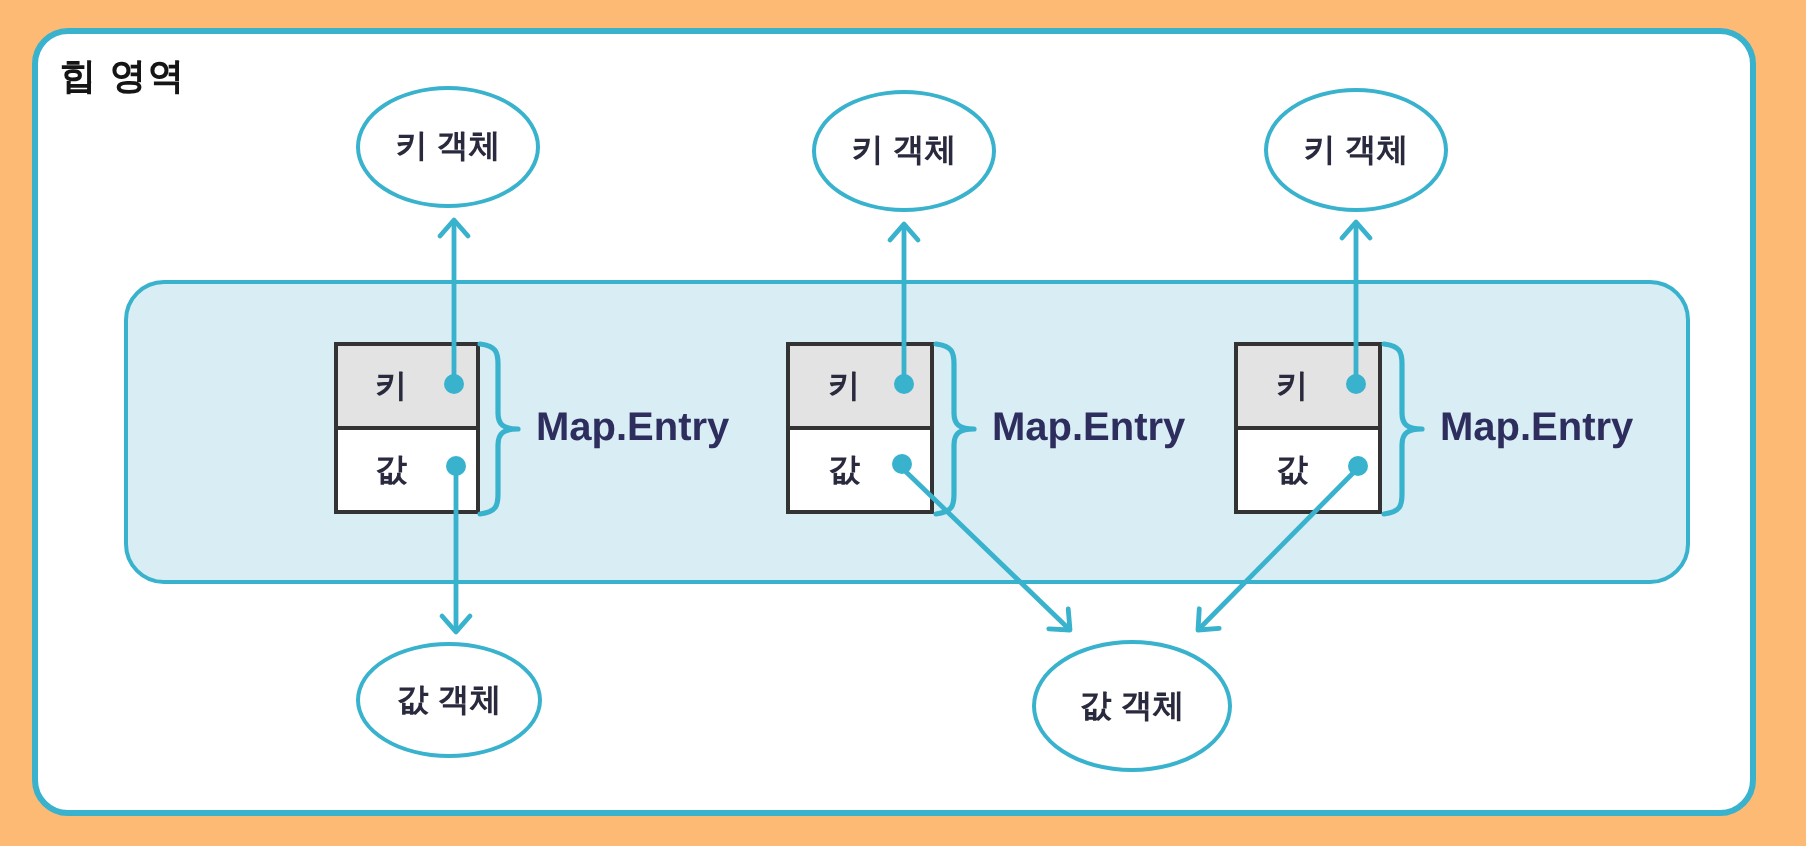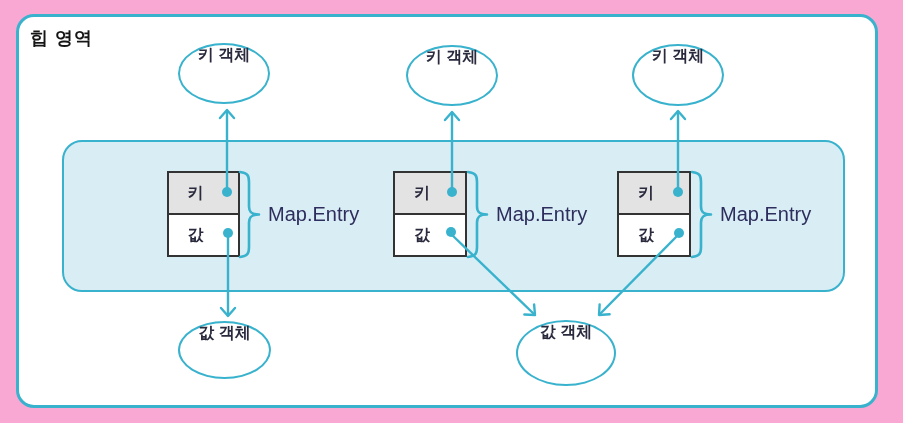--- a/index.html
+++ b/index.html
@@ -1,20 +1,20 @@
 <!DOCTYPE html>
 <html><head>
 <meta charset="utf-8">
 <style>
   html, body {
     margin: 0; padding: 0; background: #ffffff;
     font-family: "Liberation Sans", "DejaVu Sans", sans-serif;
   }
   .stage {
-    position: relative; width: 903px; height: 423px; background: #f9a8d4;
+    position: relative; width: 903px; height: 423px; background: #fdba74;
     overflow: hidden;
   }
   .heap-box {
     position: absolute; left: 16px; top: 14px; width: 862px; height: 394px;
     border: 3px solid #38b2cd; border-radius: 18px; background: #ffffff;
     box-sizing: border-box;
   }
   .heap-label {
     position: absolute; left: 30px; top: 26px;
     font-size: 18px; font-weight: bold; color: #151515; letter-spacing: 1px;
@@ -36,27 +36,27 @@
   .entry-table .row {
     flex: 1; display: flex; align-items: center; justify-content: center;
     font-size: 16px; font-weight: bold; color: #2a2a3e;
     padding-right: 16px; box-sizing: border-box;
   }
   .entry-table .row.key { background: #e3e3e3; border-bottom: 2.2px solid #333333; }
   .entry-table .row.val { background: #ffffff; }
   .t1 { left: 167px; } .t2 { left: 393px; width: 74px; } .t3 { left: 617px; width: 74px; }
   .entry-label {
     position: absolute; top: 203px; height: 22px; line-height: 22px;
-    font-size: 20px; font-weight: 400; color: #2e2e5e; white-space: nowrap;
+    font-size: 20px; font-weight: 700; color: #2e2e5e; white-space: nowrap;
   }
   .el1 { left: 268px; } .el2 { left: 496px; } .el3 { left: 720px; }
   .obj-ellipse {
     position: absolute; border: 2.6px solid #38b2cd; border-radius: 50%;
     background: #ffffff; box-sizing: border-box;
-    display: flex; align-items: flex-start; justify-content: center;
+    display: flex; align-items: center; justify-content: center;
     font-size: 16px; font-weight: bold; color: #2a2a3e; white-space: nowrap;
   }
   .e-key1 { left: 178px; top: 43px;  width: 92px;  height: 61px; }
   .e-key2 { left: 406px; top: 45px;  width: 92px;  height: 61px; }
   .e-key3 { left: 632px; top: 44px;  width: 92px;  height: 62px; }
   .e-val1 { left: 178px; top: 321px; width: 93px;  height: 58px; }
   .e-val2 { left: 516px; top: 320px; width: 100px; height: 66px; }
   .overlay {
     position: absolute; left: 0; top: 0; width: 903px; height: 423px;
     pointer-events: none;

